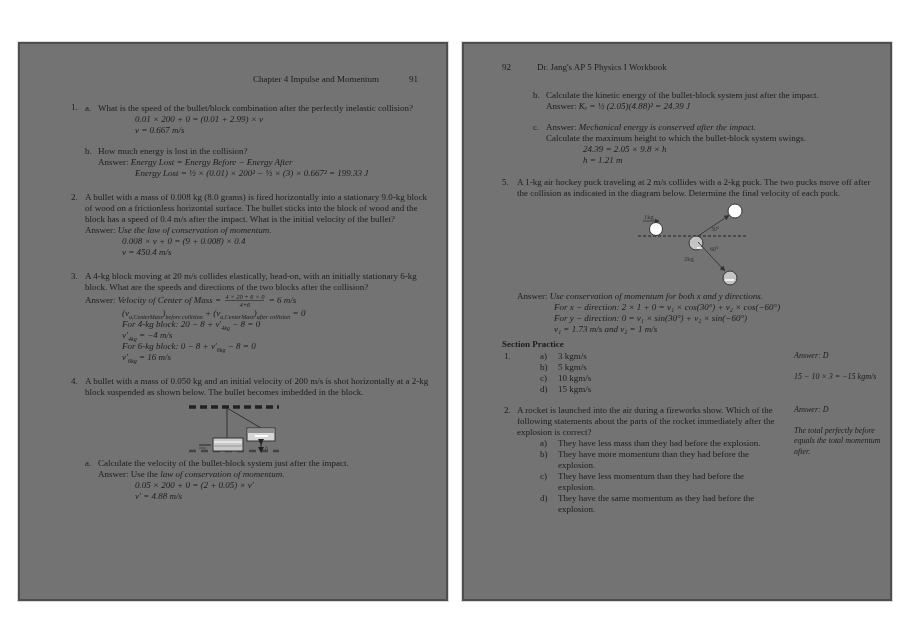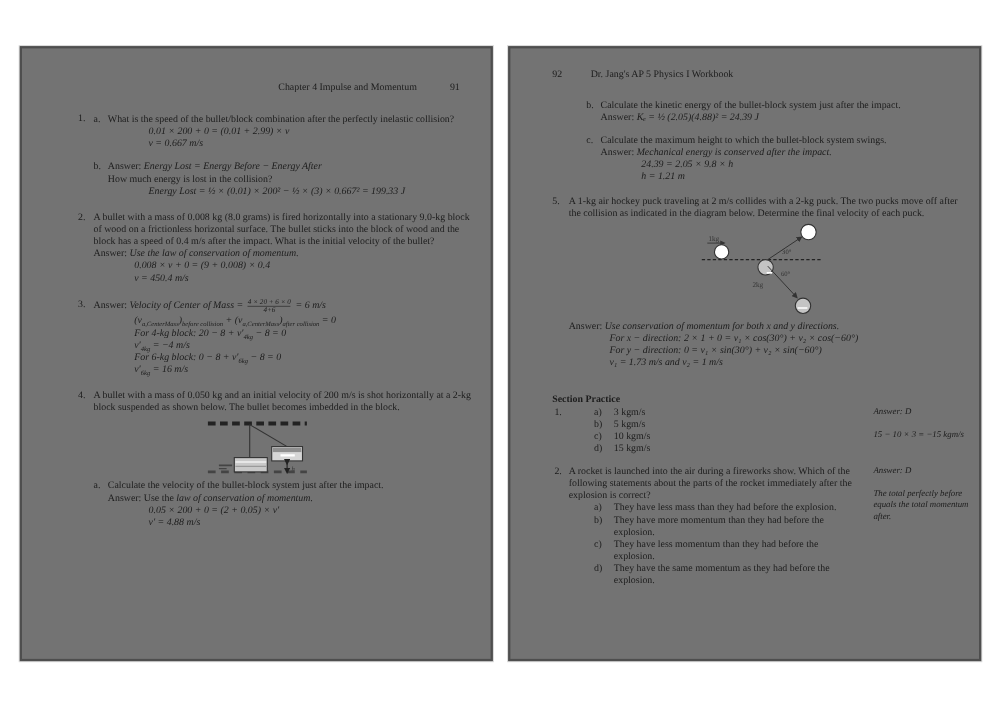--- a/index.html
+++ b/index.html
@@ -56,41 +56,42 @@
           <div class="snum">a.</div>
           <div style="flex:1">
             <div>What is the speed of the bullet/block combination after the perfectly inelastic collision?</div>
             <div class="eq">0.01 × 200 + 0 = (0.01 + 2.99) × v</div>
             <div class="eq">v = 0.667 m/s</div>
           </div>
         </div>
         <div class="sub" style="margin-top:10px;">
           <div class="snum">b.</div>
           <div style="flex:1">
+            <div>How much energy is lost in the collision?</div>
             <div><span>Answer:</span> <span class="it">Energy Lost = Energy Before − Energy After</span></div>
-            <div>How much energy is lost in the collision?</div>
             <div class="eq">Energy Lost = ½ × (0.01) × 200² − ½ × (3) × 0.667² = 199.33 J</div>
           </div>
         </div>
       </div>
     </div>
 
     <div class="prob pg1" style="margin-top:13px;">
       <div class="pnum">2.</div>
       <div class="pbody">
         <div>A bullet with a mass of 0.008 kg (8.0 grams) is fired horizontally into a stationary 9.0-kg block of wood on a frictionless horizontal surface. The bullet sticks into the block of wood and the block has a speed of 0.4 m/s after the impact. What is the initial velocity of the bullet?</div>
         <div><span>Answer:</span> <span class="it">Use the law of conservation of momentum.</span></div>
         <div class="eq">0.008 × v + 0 = (9 + 0.008) × 0.4</div>
         <div class="eq">v = 450.4 m/s</div>
       </div>
     </div>
 
     <div class="prob pg1" style="margin-top:13px;">
       <div class="pnum">3.</div>
       <div class="pbody">
+        <div>A 4-kg block moving at 20 m/s collides elastically, head-on, with an initially stationary 6-kg block. What are the speeds and directions of the two blocks after the collision?</div>
         <div>
           <span>Answer:</span>
           <span class="it">Velocity of Center of Mass =</span>
           <span class="frac"><span>4 × 20 + 6 × 0</span><span class="den">4+6</span></span>
           <span class="it">= 6 m/s</span>
         </div>
         <div class="eq"><span>(v</span><sub>a,CenterMass</sub><span>)</span><sub>before collision</sub><span> + (v</span><sub>a,CenterMass</sub><span>)</span><sub>after collision</sub><span> = 0</span></div>
         <div class="eq"><span>For 4-kg block: 20 − 8 + v′</span><sub>4kg</sub><span> − 8 = 0</span></div>
         <div class="eq"><span>v′</span><sub>4kg</sub><span> = −4 m/s</span></div>
         <div class="eq"><span>For 6-kg block: 0 − 8 + v′</span><sub>6kg</sub><span> − 8 = 0</span></div>
@@ -153,22 +154,22 @@
       <div class="snum">b.</div>
       <div style="flex:1">
         <div>Calculate the kinetic energy of the bullet-block system just after the impact.</div>
         <div><span>Answer:</span> <span class="it">Kₑ = ½ (2.05)(4.88)² = 24.39 J</span></div>
       </div>
     </div>
 
     <div class="sub" style="margin:10px 16px 0 69px;">
       <div class="snum">c.</div>
       <div style="flex:1">
+        <div><span>Answer:</span> <span class="it">Mechanical energy is conserved after the impact.</span></div>
         <div>Calculate the maximum height to which the bullet-block system swings.</div>
-        <div><span>Answer:</span> <span class="it">Mechanical energy is conserved after the impact.</span></div>
         <div class="eq">24.39 = 2.05 × 9.8 × h</div>
         <div class="eq">h = 1.21 m</div>
       </div>
     </div>
 
     <div class="prob pg2" style="margin-top:11px;">
       <div class="pnum" style="width:15px;">5.</div>
       <div class="pbody">
         <div>A 1-kg air hockey puck traveling at 2 m/s collides with a 2-kg puck. The two pucks move off after the collision as indicated in the diagram below. Determine the final velocity of each puck.</div>
 
@@ -193,21 +194,21 @@
           <line x1="91" y1="78" x2="100" y2="78" stroke="#fff" stroke-width="1.5"></line>
           <text x="76" y="49" font-size="6" fill="#333">60°</text>
         </svg>
         <div><span>Answer:</span> <span class="it">Use conservation of momentum for both x and y directions.</span></div>
         <div class="eq">For x − direction: 2 × 1 + 0 = v₁ × cos(30°) + v₂ × cos(−60°)</div>
         <div class="eq">For y − direction: 0 = v₁ × sin(30°) + v₂ × sin(−60°)</div>
         <div class="eq">v₁ = 1.73 m/s  and  v₂ = 1 m/s</div>
       </div>
     </div>
 
-    <div class="bold" style="margin:22px 0 0 38px;">Section Practice</div>
+    <div class="bold" style="margin:4px 0 0 38px;">Section Practice</div>
 
     <div class="sp-q" style="margin-top:1px;">
       <div class="sp-main">
         <div class="prob">
           <div class="pnum" style="width:13px;">1.</div>
           <div class="pbody">
             <div class="opt">
                 <span class="onum">a)</span>
                 <span>3 kgm/s</span>
               </div>

